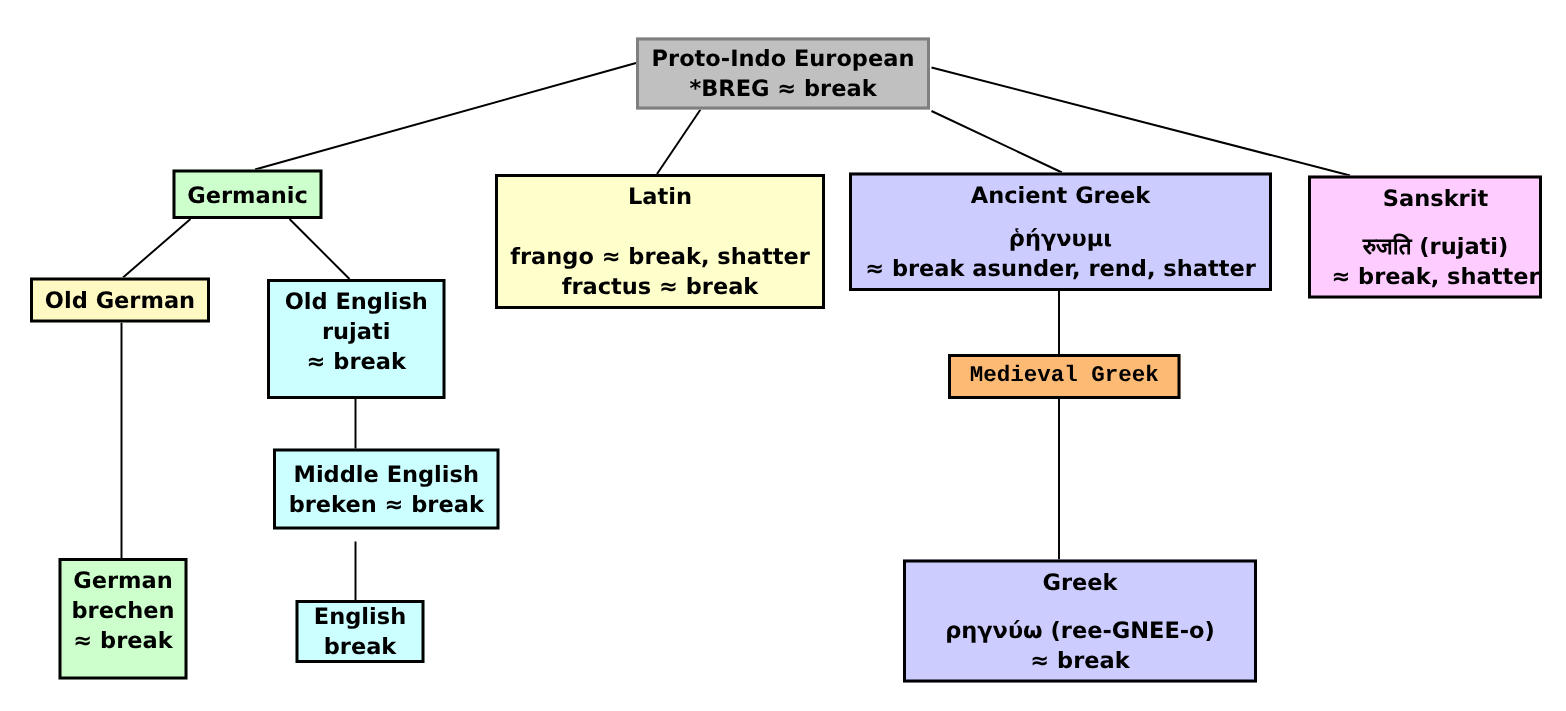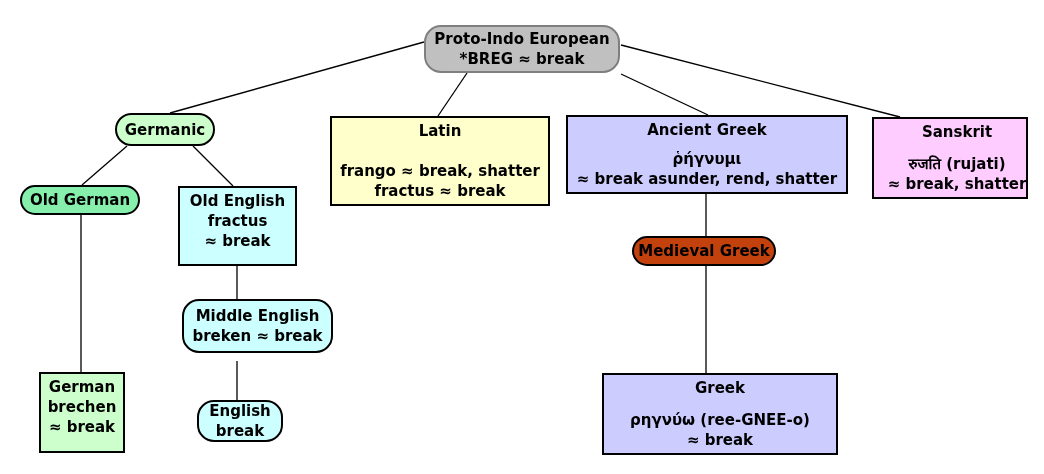--- a/index.html
+++ b/index.html
@@ -26,21 +26,21 @@
     display: flex;
     flex-direction: column;
     align-items: center;
     text-align: center;
     font-weight: bold;
     font-size: 15px;
     line-height: 20px;
     color: #000000;
     padding: 3px 2px;
   }
-  .layout-center { justify-content: center; border-radius: 17px; }
+  .layout-center { justify-content: center; }
   .layout-spread { justify-content: flex-start; }
   .layout-title-gap { justify-content: space-between; }
   .node .txt { white-space: nowrap; }
   .node .body {
     display: flex;
     flex-direction: column;
     align-items: center;
   }
 </style>
 </head>
@@ -60,26 +60,26 @@
       <line x1="706" y1="194" x2="706" y2="236" stroke="#000000" stroke-width="1.3"></line>
       <line x1="706" y1="266" x2="706" y2="373" stroke="#000000" stroke-width="1.3"></line>
     </svg>
 <div class="node layout-center" style="left: 424px; top: 25px; width: 196px; height: 48px; background: rgb(192, 192, 192); border-color: rgb(127, 127, 127);">
       <div class="txt">Proto-Indo European</div>
       <div class="txt">*BREG ≈ break</div>
     </div>
     <div class="node layout-center" style="left: 115px; top: 113px; width: 100px; height: 33px; background: rgb(204, 255, 204); border-color: rgb(0, 0, 0);">
       <div class="txt">Germanic</div>
     </div>
-    <div class="node layout-center" style="left: 20px; top: 185px; width: 120px; height: 30px; background: #86efac; border-color: rgb(0, 0, 0);">
+    <div class="node layout-center" style="left: 20px; top: 185px; width: 120px; height: 30px; background: #fef9c3; border-color: rgb(0, 0, 0);">
       <div class="txt">Old German</div>
     </div>
     <div class="node layout-spread" style="left: 178px; top: 186px; width: 119px; height: 80px; background: rgb(204, 255, 255); border-color: rgb(0, 0, 0);">
       <div class="txt">Old English</div>
-      <div class="txt">fractus</div>
+      <div class="txt">rujati</div>
       <div class="txt">≈ break</div>
     </div>
     <div class="node layout-center" style="left: 162px; top: 299px; width: 151px; height: 54px; background: rgb(204, 255, 255); border-color: rgb(0, 0, 0); margin-left: 20px;">
       <div class="txt">Middle English</div>
       <div class="txt">breken ≈ break</div>
     </div>
     <div class="node layout-spread" style="left: 39px; top: 372px; width: 86px; height: 81px; background: rgb(204, 255, 204); border-color: rgb(0, 0, 0);">
       <div class="txt">German</div>
       <div class="txt">brechen</div>
       <div class="txt">≈ break</div>
@@ -95,21 +95,21 @@
         <div class="txt">fractus ≈ break</div>
       </div>
     </div>
     <div class="node layout-title-gap" style="left: 566px; top: 115px; width: 282px; height: 79px; background: rgb(204, 204, 255); border-color: rgb(0, 0, 0);">
       <div class="txt">Ancient Greek</div>
       <div class="body">
         <div class="txt">ῥήγνυμι</div>
         <div class="txt">≈ break asunder, rend, shatter</div>
       </div>
     </div>
-    <div class="node layout-center" style="left: 632px; top: 236px; width: 144px; height: 30px; background: #c2410c; border-color: rgb(0, 0, 0);">
+    <div class="node layout-center" style="left: 632px; top: 236px; width: 155px; height: 30px; background: #fdba74; border-color: rgb(0, 0, 0); font-family: Liberation Mono, monospace;">
       <div class="txt">Medieval Greek</div>
     </div>
     <div class="node layout-title-gap" style="left: 602px; top: 373px; width: 236px; height: 82px; background: rgb(204, 204, 255); border-color: rgb(0, 0, 0); text-align: right;">
       <div class="txt">Greek</div>
       <div class="body">
         <div class="txt">ρηγνύω (ree-GNEE-o)</div>
         <div class="txt">≈ break</div>
       </div>
     </div>
     <div class="node layout-title-gap" style="left: 872px; top: 117px; width: 156px; height: 82px; background: rgb(255, 204, 255); border-color: rgb(0, 0, 0); padding-left: 16px;">

